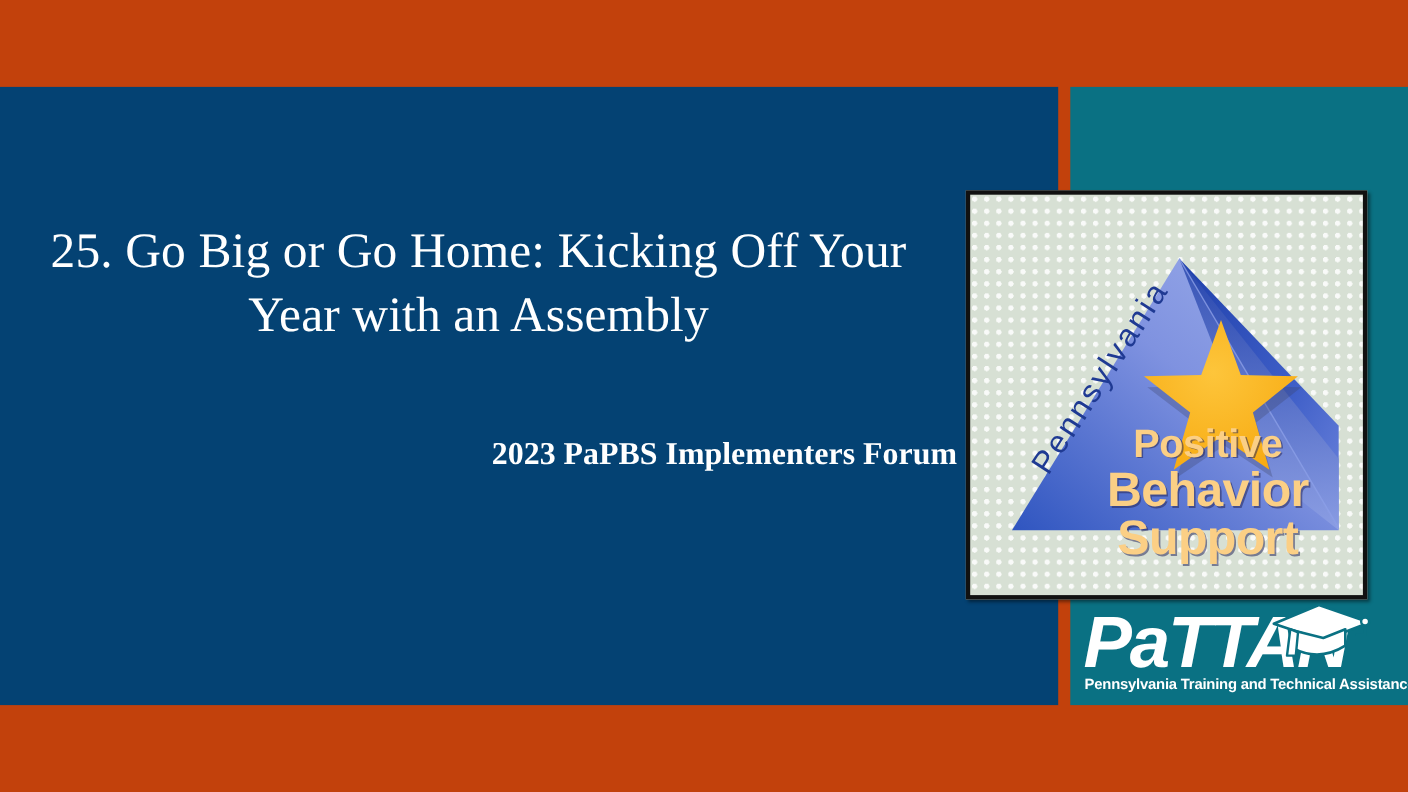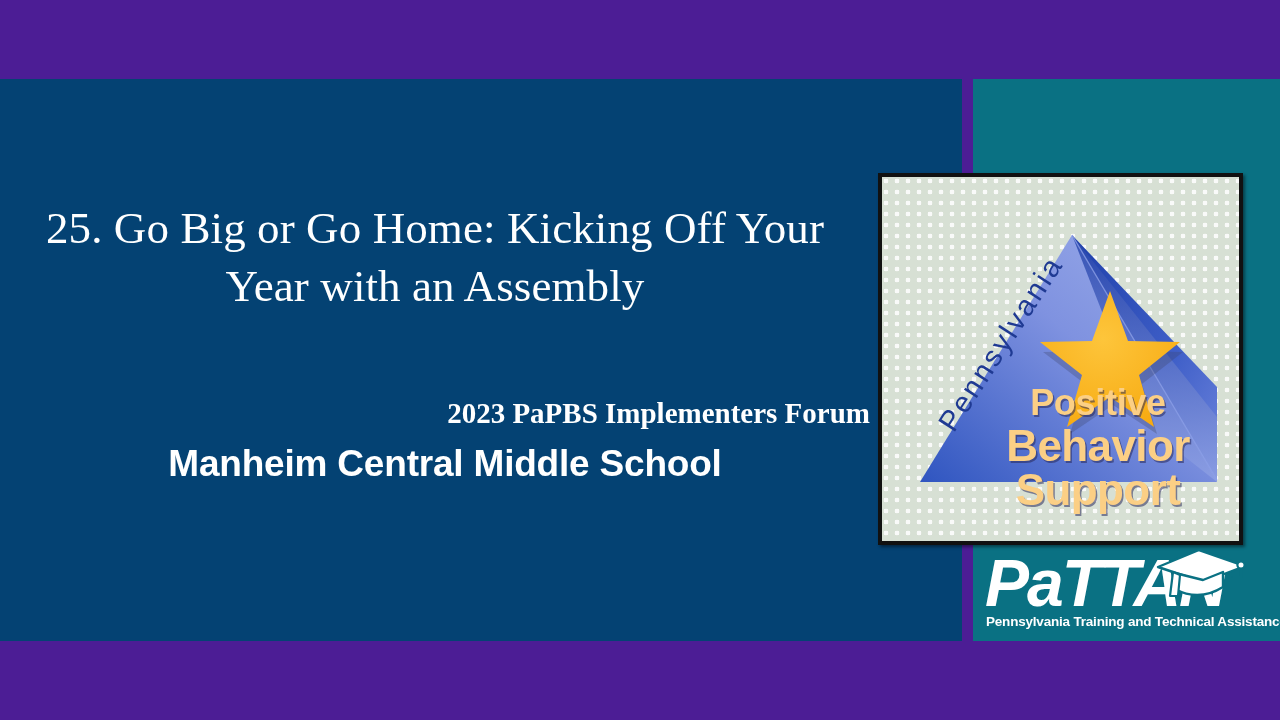--- a/index.html
+++ b/index.html
@@ -11,21 +11,21 @@
     width: 1280px;
     height: 720px;
     overflow: hidden;
     font-family: "Liberation Sans", sans-serif;
   }
 
   #slide {
     position: relative;
     width: 1280px;
     height: 720px;
-    background: #4c1d95;
+    background: #c2410c;
   }
 
   
   #blue-panel {
     position: absolute;
     left: 0;
     top: 79px;
     width: 962px;
     height: 562px;
     background: #044273;
@@ -198,21 +198,20 @@
   <div id="blue-panel"></div>
 
   <div id="teal-panel"></div>
 
   <div id="title-block">
     <h1 id="slide-title">25. Go Big or Go Home: Kicking Off Your Year with an Assembly</h1>
   </div>
 
   <div id="subtitle-block">
     <div id="forum-line">2023 PaPBS Implementers Forum</div>
-    <div id="school-line">Manheim Central Middle School</div>
   </div>
 
   <div id="pbs-logo">
     <div id="pbs-logo-inner">
 
       <svg class="pbs-svg" viewBox="0 0 357 364" preserveAspectRatio="none">
         <defs>
           <linearGradient id="faceLeft" x1="0" y1="1" x2="1" y2="0">
             <stop offset="0%" stop-color="#2f55c0"></stop>
             <stop offset="55%" stop-color="#7f92e0"></stop>

